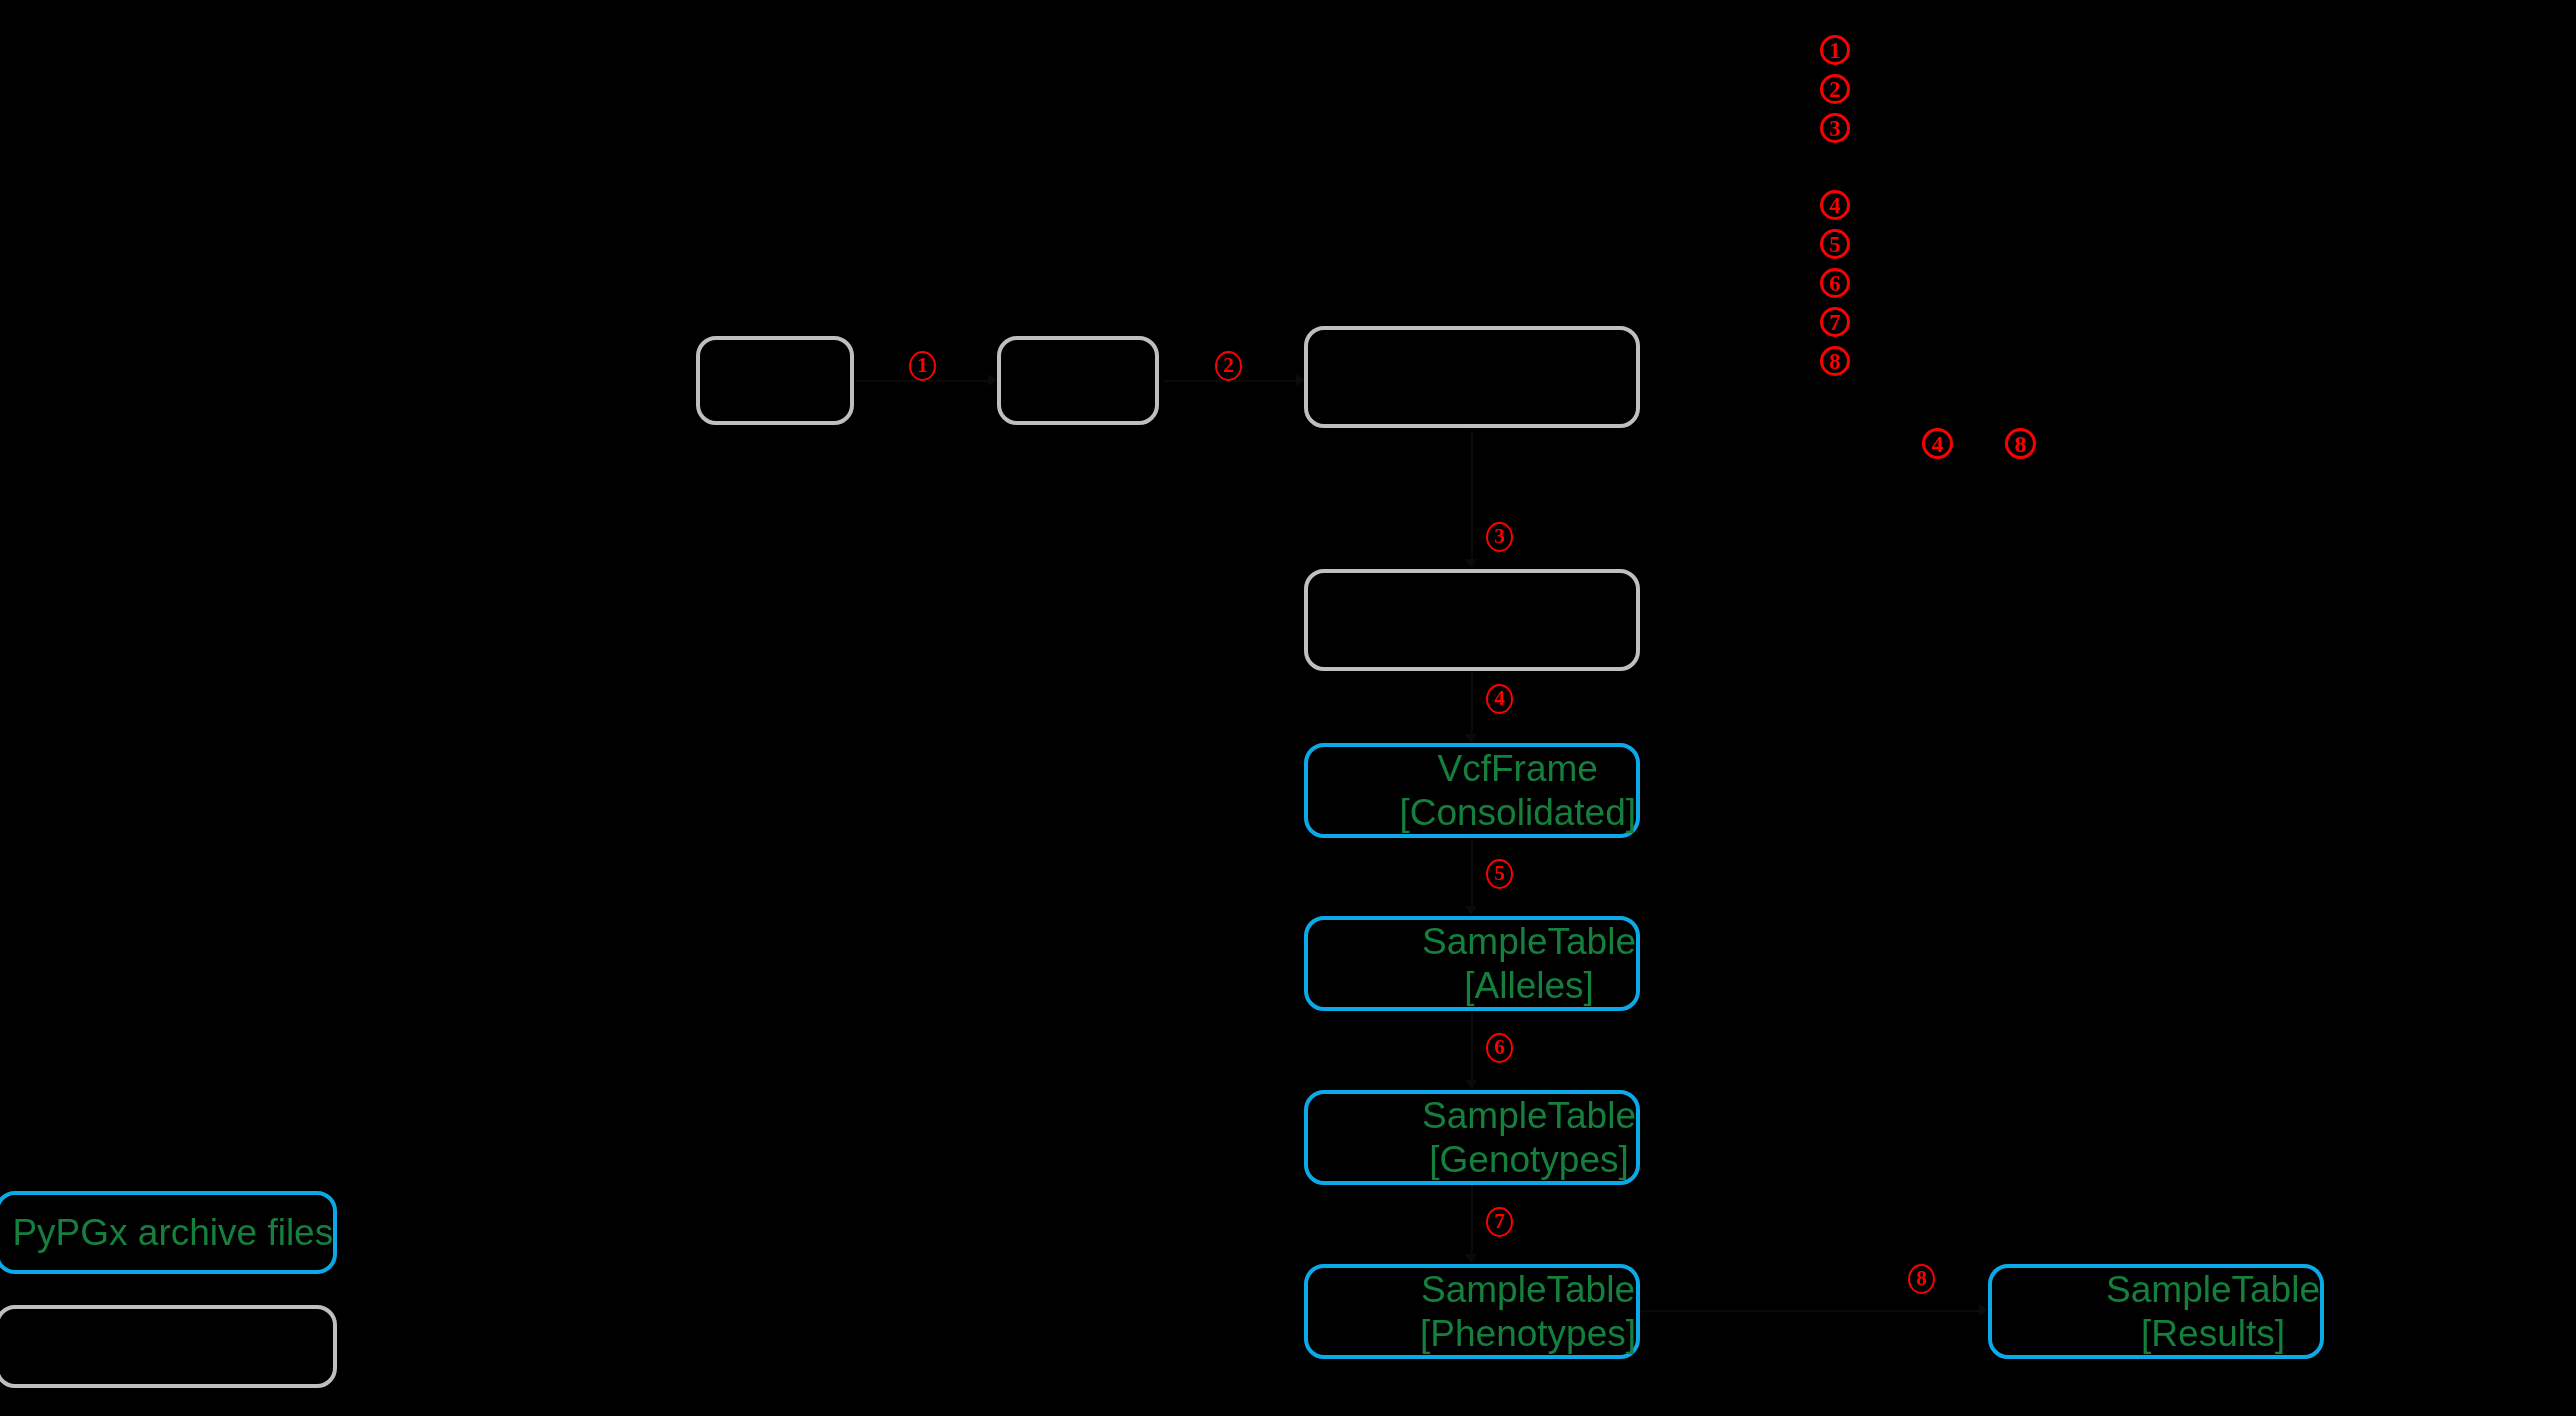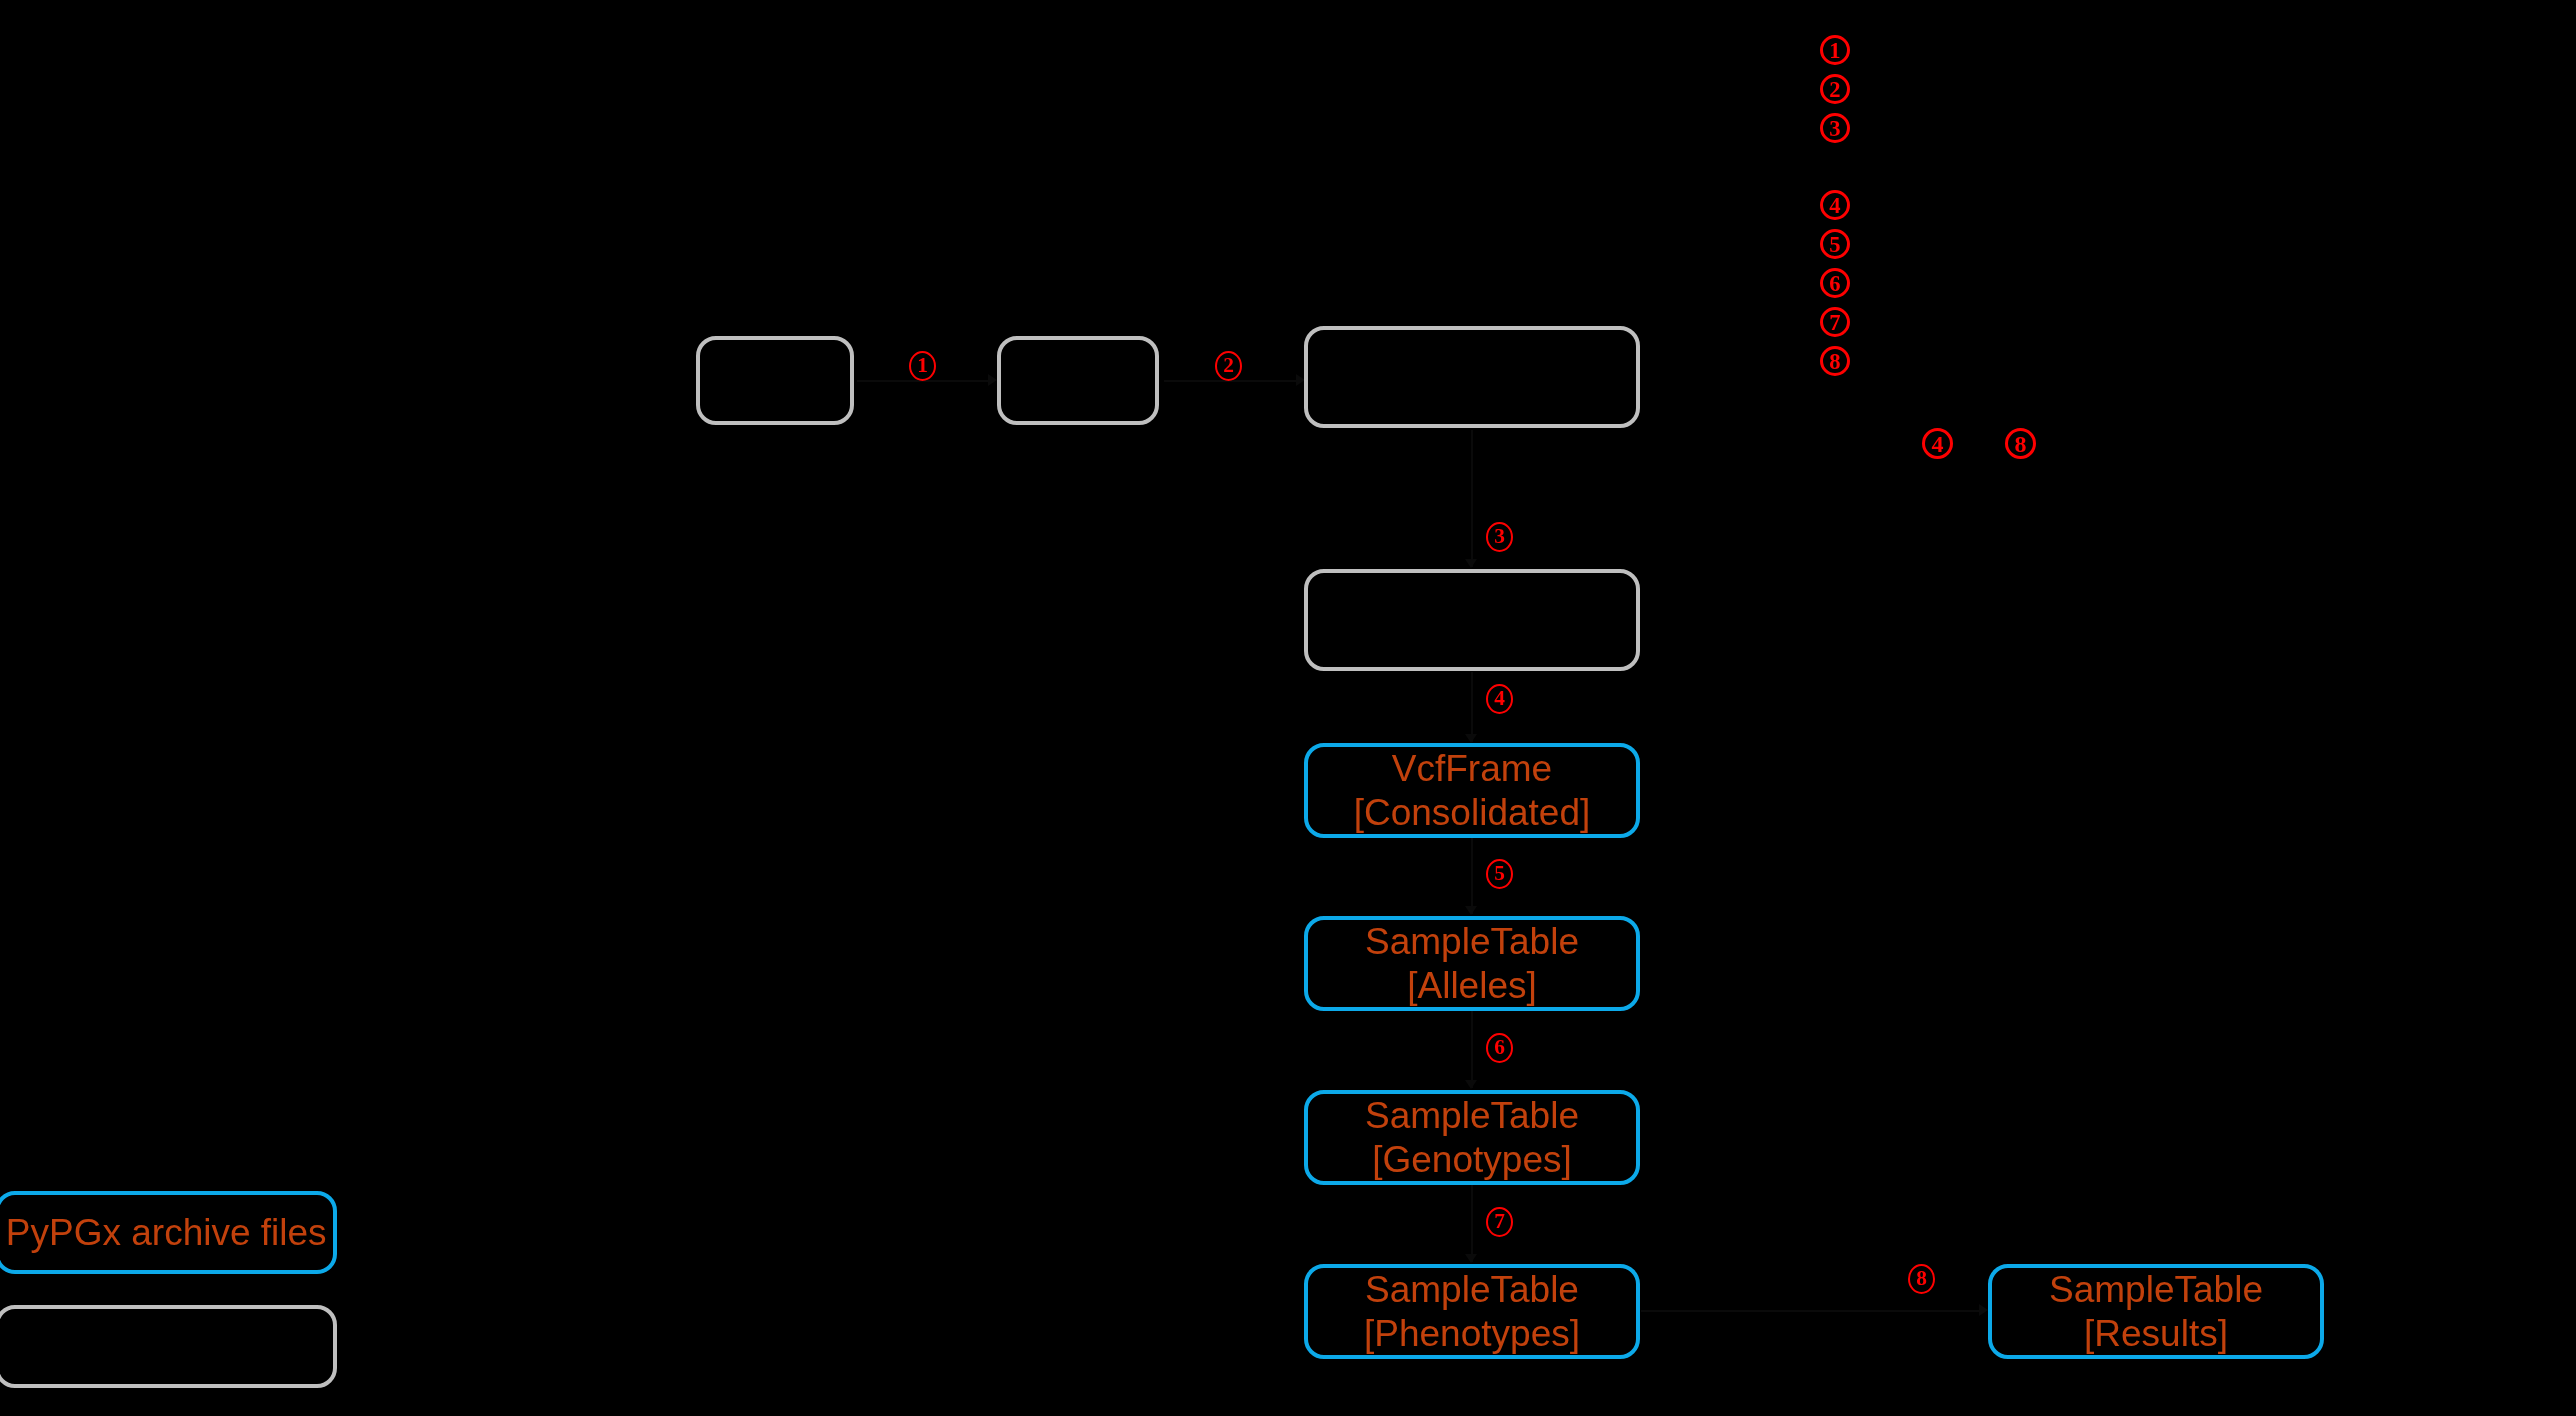--- a/index.html
+++ b/index.html
@@ -27,22 +27,23 @@
     line-height: 1.18;
     white-space: pre-line;
     background: #000000;
   }
   .node.gray {
     border: 4.2px solid #bfbfbf;
     color: #000000;          
   }
   .node.blue {
     border: 4.8px solid #0ca9e9;
-    color: #c2410c;
+    color: #15803d;
     font-size: 37px;
+    justify-content: flex-end;
   }
   
   .badge {
     position: absolute;
     width: 31px; height: 31px;
     border: 3px solid #fe0000;
     border-radius: 50%;
     color: #fe0000;
     font-family: "Liberation Serif", serif;
     font-weight: bold;

